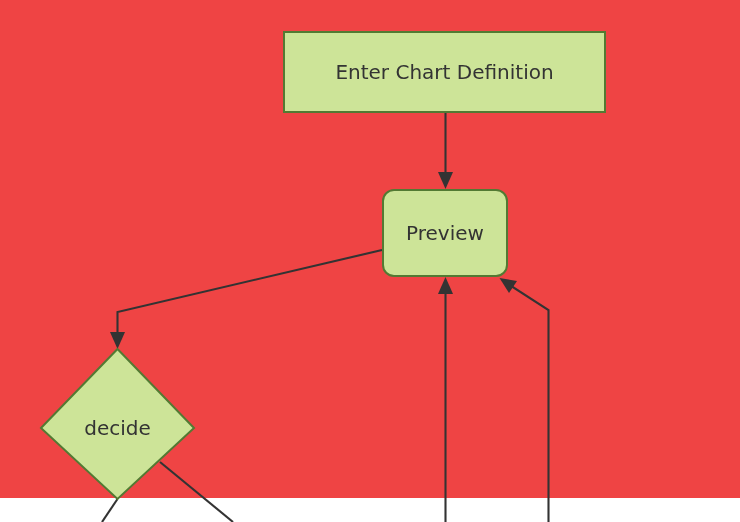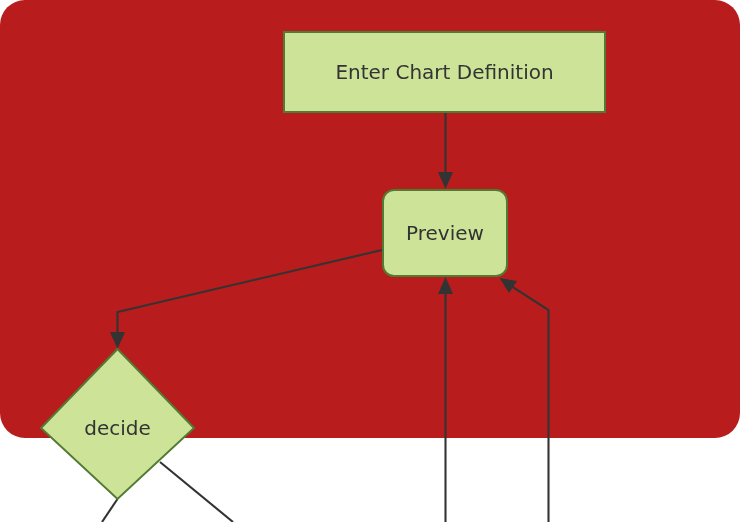--- a/index.html
+++ b/index.html
@@ -9,23 +9,22 @@
   }
   body {
     width: 740px;
     height: 522px;
     overflow: hidden;
     font-family: "DejaVu Sans", "Liberation Sans", sans-serif;
   }
   #flowchart-root {
     position: relative;
     width: 740px;
-    height: 438px;
-    background: #b91c1c;
-    border-radius: 25px;
+    height: 498px;
+    background: #ef4444;
   }
   #flow-svg {
     position: absolute;
     top: 0;
     left: 0;
     width: 740px;
     height: 522px;
     display: block;
   }
   .node-label {

